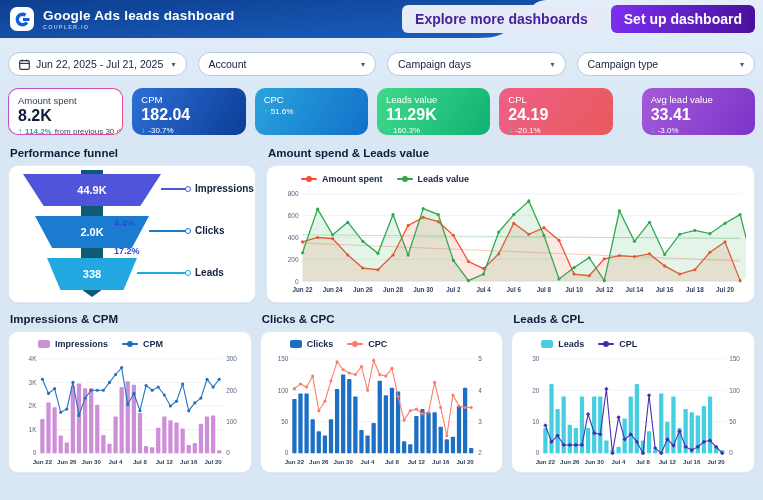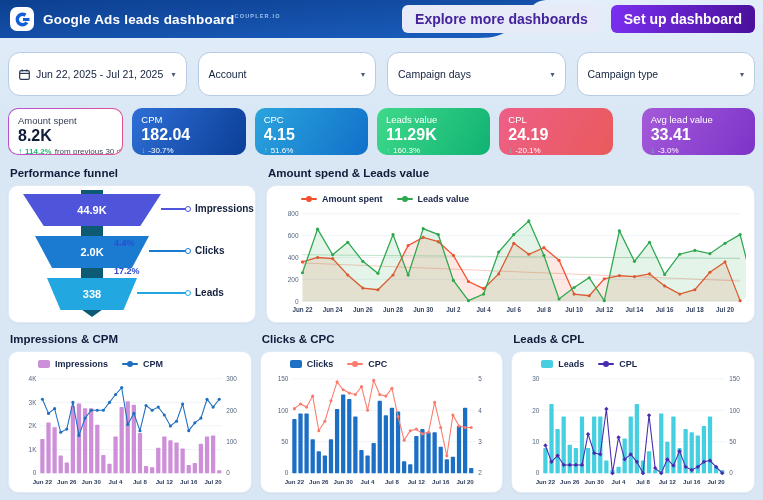--- a/index.html
+++ b/index.html
@@ -7,30 +7,30 @@
   body {
     font-family:"Liberation Sans", sans-serif;
     background:linear-gradient(180deg,#e3eefa 0%,#d9e7f4 25%,#d9e7f4 100%);
     overflow:hidden; color:#101c3a;
   }
   
   .header { position:relative; height:38px; }
   .header-shape { position:absolute; inset:0; z-index:0; }
   .header-content { position:relative; z-index:1; display:flex; align-items:center; height:100%; padding:0 8px 0 10px; }
   .logo-box { width:24px; height:24px; background:#fff; border-radius:7px; display:flex; align-items:center; justify-content:center; margin-right:9px; }
-  .title-block { display:flex; flex-direction:row; }
+  .title-block { display:flex; flex-direction:column; }
   .app-title { color:#fff; font-size:13.5px; font-weight:bold; letter-spacing:.2px; }
   .app-subtitle { color:#9fc0ee; font-size:5.5px; font-weight:bold; letter-spacing:1.2px; margin-top:1px; }
   .header-actions { margin-left:auto; display:flex; align-items:center; gap:10px; }
   .btn { border:none; border-radius:6px; font-family:inherit; font-weight:bold; font-size:14px; padding:6px 13px; cursor:pointer; }
   .btn-light { background:#e7ebf8; color:#44239c; }
   .btn-purple { background:linear-gradient(100deg,#7b2ff0,#49109a); color:#fff; }
   
   .filters { display:flex; gap:11px; margin:14px 8px 0; }
-  .filter { flex:1; height:44px; background:#fff; border:1px solid #b7cbe3; border-radius:12px; display:flex; align-items:center; padding:0 10px; font-size:10.5px; color:#12203c; cursor:pointer; }
+  .filter { flex:1; height:24px; background:#fff; border:1px solid #b7cbe3; border-radius:12px; display:flex; align-items:center; padding:0 10px; font-size:10.5px; color:#12203c; cursor:pointer; }
   .filter .cal { margin-right:6px; display:flex; }
   .filter .caret { margin-left:auto; color:#4a5a74; font-size:8px; }
   
   .kpi-row { display:flex; gap:9px; margin:12px 8px 0; }
   .card { flex:1; height:47px; border-radius:10px; padding:6px 9px 5px; color:#fff; overflow:hidden; }
   .card .card-title { font-size:9.5px; }
   .card .card-value { font-size:16px; font-weight:bold; line-height:1.1; margin-top:1px; }
   .card .card-delta { font-size:8px; margin-top:2px; display:flex; align-items:center; gap:3px; white-space:nowrap; }
   .card .arrow { font-size:8px; }
   .card-white { background:linear-gradient(#fff,#fff) padding-box, linear-gradient(120deg,#b44fd8,#e84f8a) border-box; border:1.5px solid transparent; color:#101c3a; }
@@ -146,21 +146,20 @@
   <div class="card card-cpm">
     <div class="card-title">CPM</div>
     <div class="card-value">182.04</div>
     <div class="card-delta">
       <span class="arrow arrow-tint">↓</span>
       <span>-30.7%</span>
     </div>
   </div>
   <div class="card card-cpc">
     <div class="card-title">CPC</div>
-    <div class="card-value">4.15</div>
     <div class="card-delta">
       <span class="arrow arrow-tint">↑</span>
       <span>51.6%</span>
     </div>
   </div>
   <div class="card card-leads">
     <div class="card-title">Leads value</div>
     <div class="card-value">11.29K</div>
     <div class="card-delta">
       <span class="arrow arrow-tint">↑</span>

